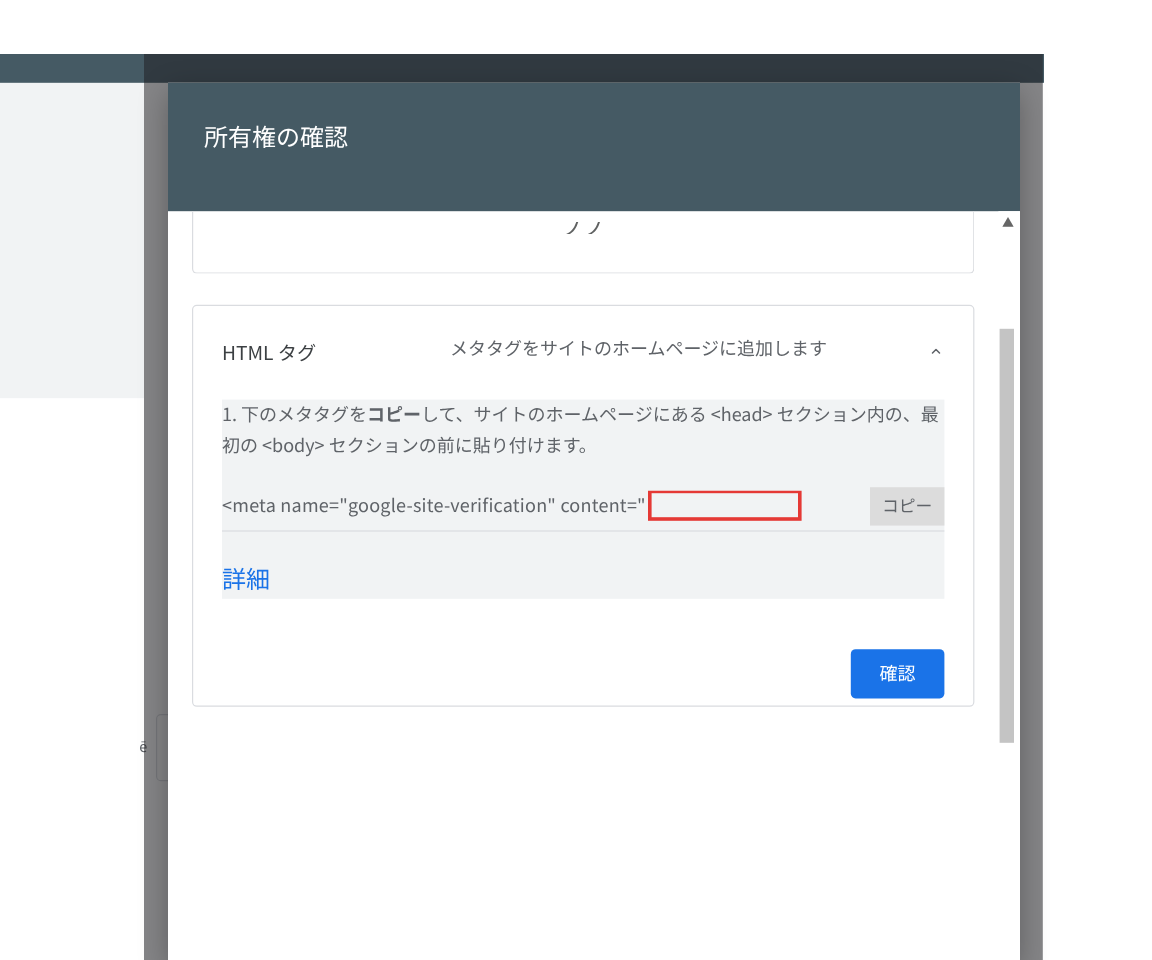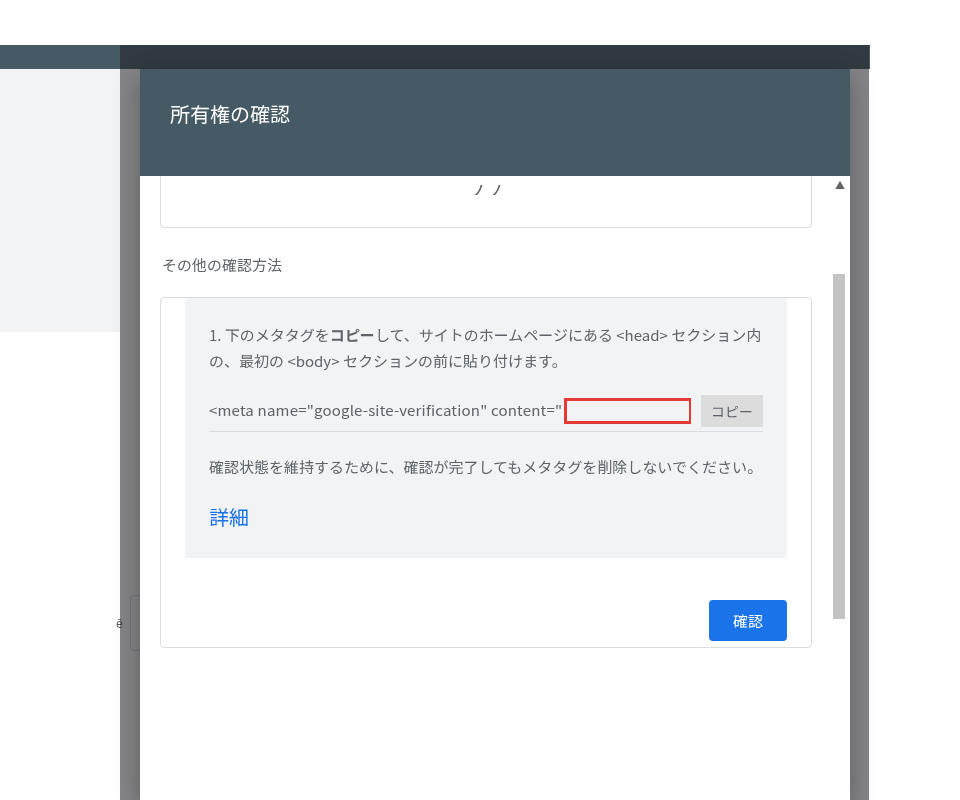--- a/index.html
+++ b/index.html
@@ -143,21 +143,20 @@
     padding-right: 14px;
   }
   .panel-header .chev {
     color: #5f6368;
     font-size: 14px;
     padding-top: 6px;
   }
   .panel-content {
     background: #f1f3f4;
     margin: 0 24px 24px 24px;
-    padding: 24px;
     color: #5f6368;
     font-size: 15px;
     line-height: 1.7;
   }
   .step1 { margin-bottom: 22px; }
   .step1 b, .step2 b { font-weight: 700; color: #5f6368; }
   .monocode { font-family: inherit; }
   .meta-row {
     display: flex;
     align-items: center;
@@ -249,38 +248,45 @@
   <div class="modal">
     <div class="modal-header">所有権の確認</div>
 
     <div class="modal-body-wrap">
       <div class="modal-body">
 
         <div class="truncated-box">
           <span class="partial">ノノ</span>
         </div>
 
-        <div class="section-label">その他の確認方法</div>
 
         <div class="panel">
+          <div class="panel-header">
+            <div class="title">HTML タグ</div>
+            <div class="desc">メタタグをサイトのホームページに追加します</div>
+            <div class="chev">
+              <svg width="14" height="14" viewBox="0 0 24 24">
+                  <path d="M7 14l5-5 5 5" stroke="#5f6368" stroke-width="2.2" fill="none" stroke-linecap="round" stroke-linejoin="round"></path>
+                </svg>
+            </div>
+          </div>
 
           <div class="panel-content">
             <div class="step1">
               <span>1. 下のメタタグを</span><b>コピー</b><span>して、サイトのホームページにある </span><span class="monocode">&lt;head&gt;</span><span> セクション内の、最初の </span><span class="monocode">&lt;body&gt;</span><span> セクションの前に貼り付けます。</span>
             </div>
 
             <div class="meta-row">
               <div class="meta-text">
                 <span>&lt;meta name="google-site-verification" content="</span><span class="redact-wrap"><span class="fill"></span></span>
               </div>
               <button class="copy-btn">コピー</button>
             </div>
 
 
-            <div class="note">確認状態を維持するために、確認が完了してもメタタグを削除しないでください。</div>
 
             <span class="details-link">詳細</span>
           </div>
 
           <div class="confirm-row">
             <button class="confirm-btn">確認</button>
           </div>
         </div>
 
       </div>

